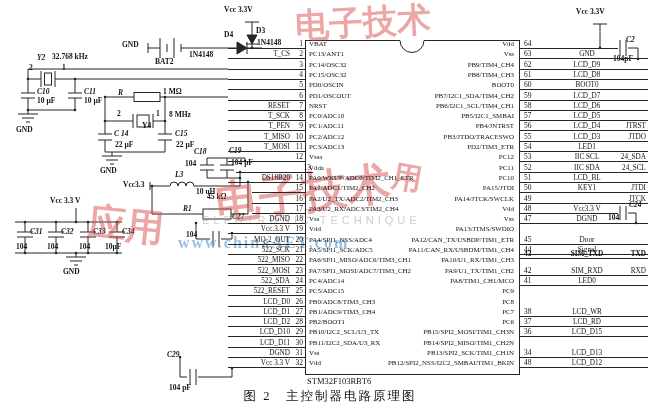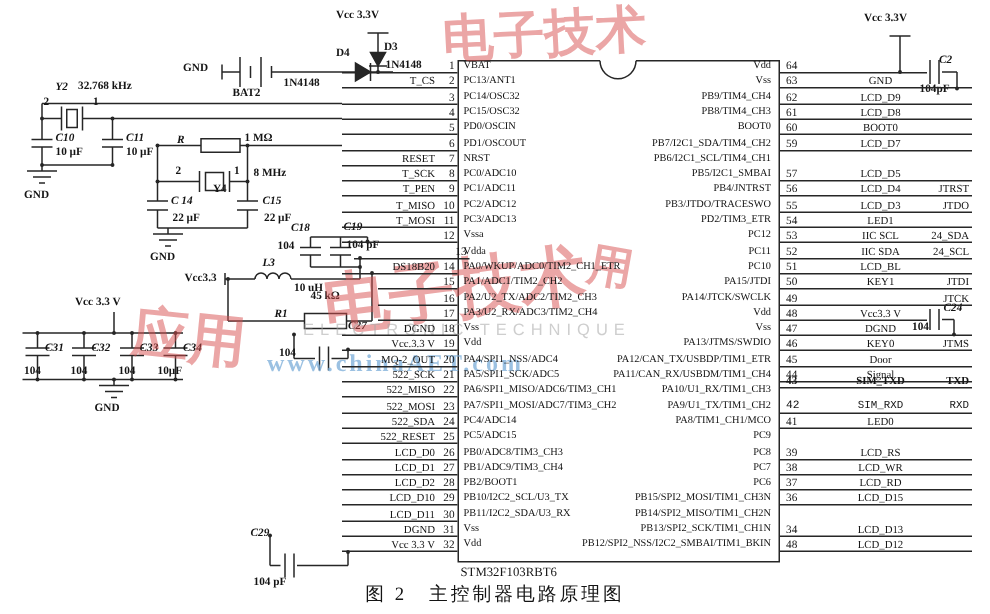--- a/index.html
+++ b/index.html
@@ -437,20 +437,24 @@
     <div class="prow r" style="left: 520px; top: 80.2px; width: 128px;">
       <span class="pnum">60</span>
       <span class="pnet">BOOT0</span>
     </div>
     <div class="pinner-r" style="right: 146px; top: 80.2px;">BOOT0</div>
     <div class="prow r" style="left: 520px; top: 90.5px; width: 128px;">
       <span class="pnum">59</span>
       <span class="pnet">LCD_D7</span>
     </div>
     <div class="pinner-r" style="right: 146px; top: 90.5px;">PB7/I2C1_SDA/TIM4_CH2</div>
+    <div class="prow r" style="left: 520px; top: 100.8px; width: 128px;">
+      <span class="pnum">58</span>
+      <span class="pnet">LCD_D6</span>
+    </div>
     <div class="pinner-r" style="right: 146px; top: 100.8px;">PB6/I2C1_SCL/TIM4_CH1</div>
     <div class="prow r" style="left: 520px; top: 111.1px; width: 128px;">
       <span class="pnum">57</span>
       <span class="pnet">LCD_D5</span>
     </div>
     <div class="pinner-r" style="right: 146px; top: 111.1px;">PB5/I2C1_SMBAI</div>
     <div class="prow r" style="left: 520px; top: 121.4px; width: 128px;">
       <span class="pnum">56</span>
       <span class="pnet">LCD_D4</span>
       <span class="pextra">JTRST</span>
@@ -498,58 +502,49 @@
     <div class="prow r" style="left: 520px; top: 203.8px; width: 98px;">
       <span class="pnum">48</span>
       <span class="pnet">Vcc3.3 V</span>
     </div>
     <div class="pinner-r" style="right: 146px; top: 203.8px;">Vdd</div>
     <div class="prow r" style="left: 520px; top: 214.1px; width: 128px;">
       <span class="pnum">47</span>
       <span class="pnet">DGND</span>
     </div>
     <div class="pinner-r" style="right: 146px; top: 214.1px;">Vss</div>
-    <div class="prow r" style="left: 520px; top: 224.4px; width: 128px;">
-      <span class="pnum">46</span>
-      <span class="pnet">KEY0</span>
-      <span class="pextra">JTMS</span>
-    </div>
     <div class="pinner-r" style="right: 146px; top: 224.4px;">PA13/JTMS/SWDIO</div>
     <div class="prow r" style="left: 520px; top: 234.7px; width: 128px;">
       <span class="pnum">45</span>
       <span class="pnet">Door</span>
     </div>
     <div class="pinner-r" style="right: 146px; top: 234.7px;">PA12/CAN_TX/USBDP/TIM1_ETR</div>
     <div class="prow r" style="left: 520px; top: 245px; width: 128px;">
       <span class="pnum">44</span>
       <span class="pnet">Signal</span>
     </div>
     <div class="pinner-r" style="right: 146px; top: 245px;">PA11/CAN_RX/USBDM/TIM1_CH4</div>
     <div class="prow r" style="left: 520px; top: 249px; width: 128px; font-weight: bold;">
       <span class="pnum">43</span>
       <span class="pnet">SIM_TXD</span>
       <span class="pextra">TXD</span>
     </div>
     <div class="pinner-r" style="right: 146px; top: 255.3px;">PA10/U1_RX/TIM1_CH3</div>
-    <div class="prow r" style="left: 520px; top: 265.6px; width: 128px; font-family: Liberation Mono, monospace;">
+    <div class="prow r" style="left: 520px; top: 265.6px; width: 128px;">
       <span class="pnum">42</span>
       <span class="pnet">SIM_RXD</span>
       <span class="pextra">RXD</span>
     </div>
     <div class="pinner-r" style="right: 146px; top: 265.6px;">PA9/U1_TX/TIM1_CH2</div>
     <div class="prow r" style="left: 520px; top: 275.9px; width: 128px;">
       <span class="pnum">41</span>
       <span class="pnet">LED0</span>
     </div>
     <div class="pinner-r" style="right: 146px; top: 275.9px;">PA8/TIM1_CH1/MCO</div>
     <div class="pinner-r" style="right: 146px; top: 286.2px;">PC9</div>
-    <div class="prow r" style="left: 520px; top: 296.5px; width: 128px;">
-      <span class="pnum">39</span>
-      <span class="pnet">LCD_RS</span>
-    </div>
     <div class="pinner-r" style="right: 146px; top: 296.5px;">PC8</div>
     <div class="prow r" style="left: 520px; top: 306.8px; width: 128px;">
       <span class="pnum">38</span>
       <span class="pnet">LCD_WR</span>
     </div>
     <div class="pinner-r" style="right: 146px; top: 306.8px;">PC7</div>
     <div class="prow r" style="left: 520px; top: 317.1px; width: 128px;">
       <span class="pnum">37</span>
       <span class="pnet">LCD_RD</span>
     </div>

